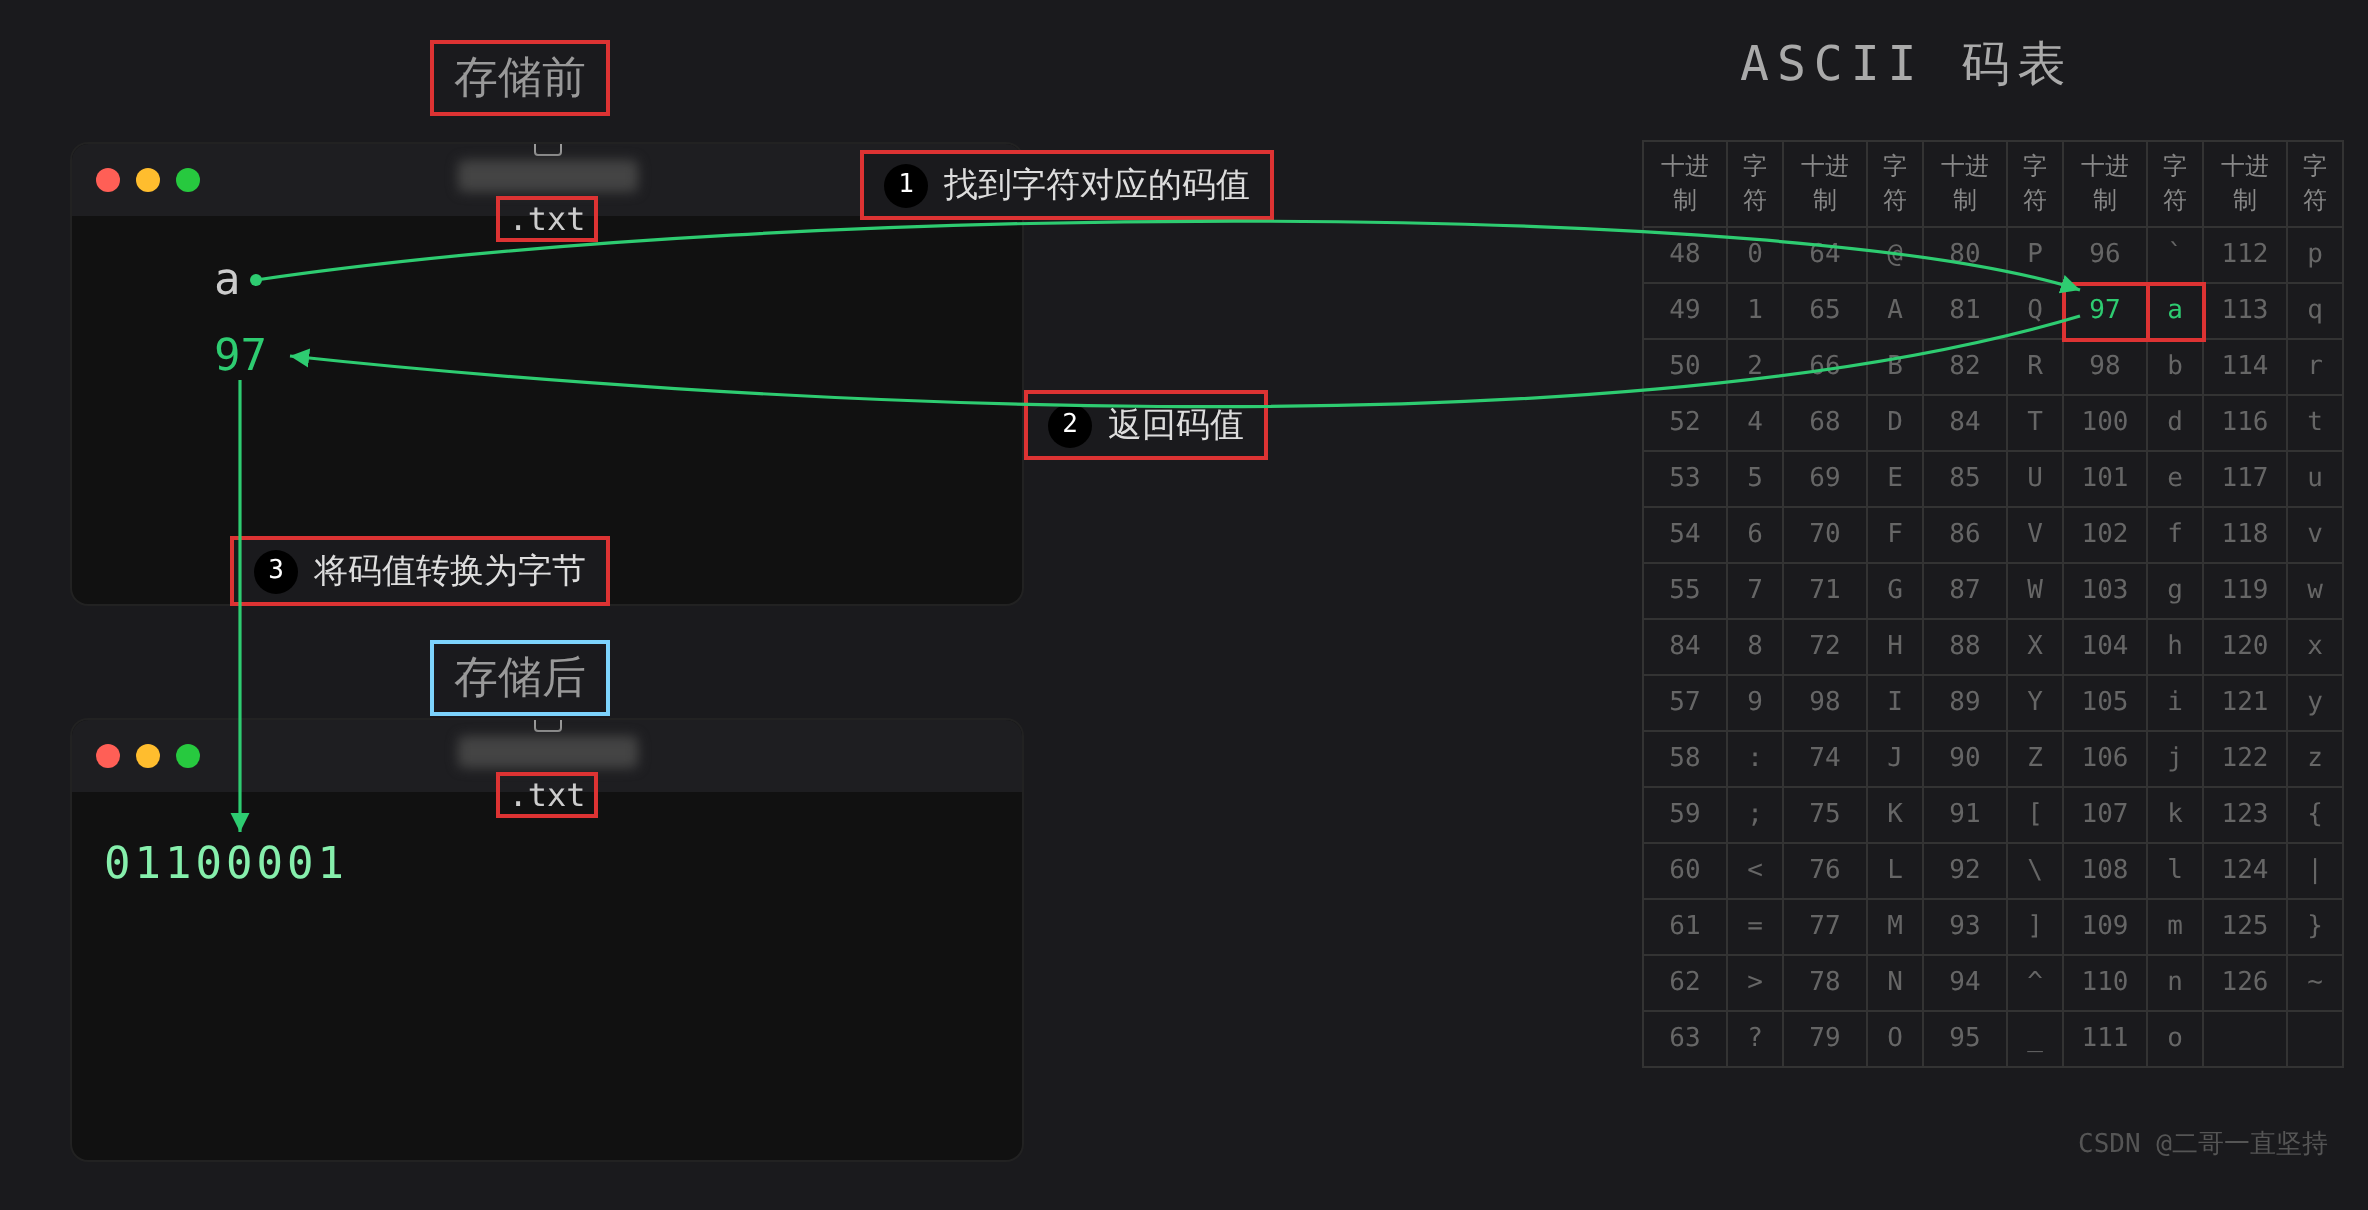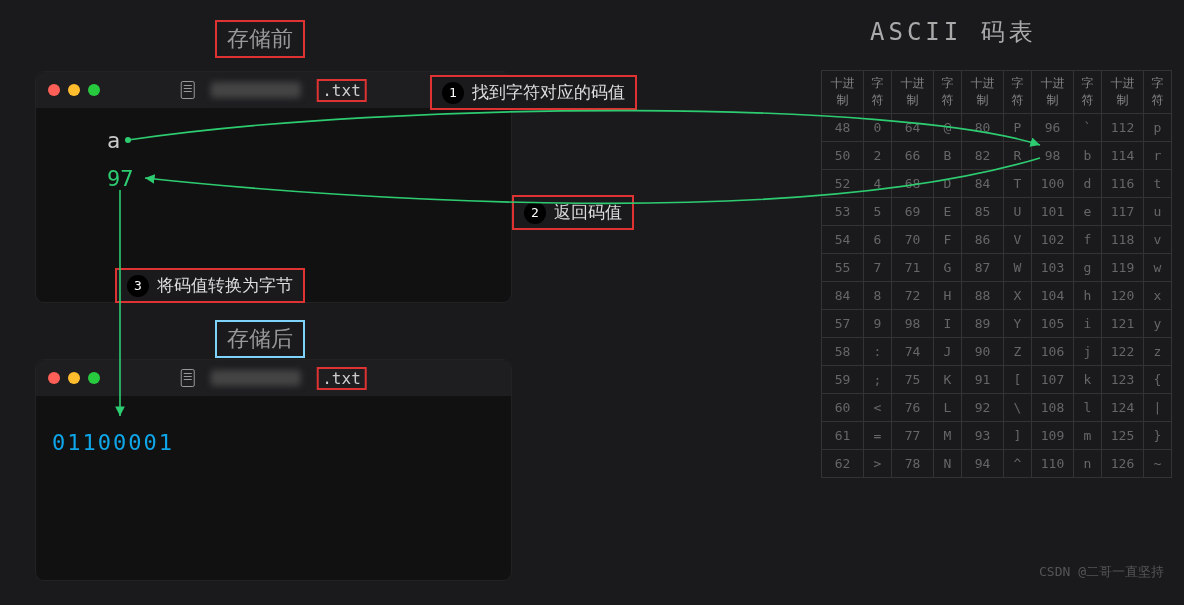--- a/index.html
+++ b/index.html
@@ -7,30 +7,30 @@
 .stage { position:absolute; inset:0; }
 .title-top { position:absolute; top:20px; left:215px; font-size:22px; color:#999; border:2px solid #d33; padding:2px 10px; }
 .title-mid { position:absolute; top:320px; left:215px; font-size:22px; color:#999; border:2px solid #7dd3fc; padding:2px 10px; }
 .ascii-title { position:absolute; top:16px; left:870px; font-size:24px; color:#aaa; letter-spacing:4px; font-family:monospace; }
 .win { position:absolute; background:#111; border-radius:8px; overflow:hidden; box-shadow:0 0 0 1px #222; }
 .win-top { left:36px; top:72px; width:475px; height:230px; }
 .win-bot { left:36px; top:360px; width:475px; height:220px; }
 .titlebar { height:36px; background:#1e1e21; display:flex; align-items:center; padding:0 12px; gap:8px; position:relative; }
 .dot { width:12px; height:12px; border-radius:50%; }
 .dot.r { background:#ff5f56; } .dot.y { background:#ffbd2e; } .dot.g { background:#27c93f; }
-.file-wrap { position:absolute; left:50%; transform:translateX(-50%); display:flex; align-items:center; gap:16px; }
+.file-wrap { position:absolute; left:50%; transform:translateX(-50%); display:flex; align-items:center; gap:2px;flex-direction:column; }
 .file-icon { width:14px; height:18px; border:1px solid #999; border-radius:2px; position:relative; }
 .file-icon::before { content:""; position:absolute; left:2px; right:2px; top:3px; height:1px; background:#999; box-shadow:0 3px 0 #999,0 6px 0 #999; }
 .filename-blur { width:90px; height:16px; background:#444; filter:blur(3px); border-radius:3px; }
 .ext { color:#ccc; font-size:16px; font-family:monospace; position:relative; }
 .ext-box { border:2px solid #d33; padding:0 4px; }
 .body-text { font-family:monospace; font-size:22px; }
 .char-a { position:absolute; left:107px; top:128px; color:#ccc; }
 .code-97 { position:absolute; left:107px; top:166px; color:#2ecc71; }
-.binary { position:absolute; left:52px; top:420px; color:#0ea5e9; font-family:monospace; font-size:22px; letter-spacing:2px;margin-top:10px; }
+.binary { position:absolute; left:52px; top:420px; color:#86efac; font-family:monospace; font-size:22px; letter-spacing:2px; }
 .callout { position:absolute; display:flex; align-items:center; gap:8px; border:2px solid #d33; padding:4px 10px; color:#ddd; font-size:17px; background:#1a1a1d; }
 .num-badge { width:22px; height:22px; border-radius:50%; background:#000; color:#fff; display:flex; align-items:center; justify-content:center; font-size:13px; }
 .c1 { left:430px; top:75px; }
 .c2 { left:512px; top:195px; }
 .c3 { left:115px; top:268px; }
 .ascii { position:absolute; right:12px; top:70px; border-collapse:collapse; font-family:monospace; font-size:13px; color:#666; }
 .ascii th, .ascii td { border:1px solid #333; padding:4px 6px; text-align:center; min-width:26px; height:28px; }
 .ascii th { color:#888; font-weight:normal; font-size:12px; }
 .hl { color:#2ecc71 !important; }
 .hl-box { outline:2px solid #d33; outline-offset:-1px; }
@@ -113,20 +113,32 @@
           <td>64</td>
           <td>@</td>
           <td>80</td>
           <td>P</td>
           <td>96</td>
           <td>`</td>
           <td>112</td>
           <td>p</td>
         </tr>
         <tr>
+          <td>49</td>
+          <td>1</td>
+          <td>65</td>
+          <td>A</td>
+          <td>81</td>
+          <td>Q</td>
+          <td class="hl hl-box">97</td>
+          <td class="hl hl-box">a</td>
+          <td>113</td>
+          <td>q</td>
+        </tr>
+        <tr>
           <td>50</td>
           <td>2</td>
           <td>66</td>
           <td>B</td>
           <td>82</td>
           <td>R</td>
           <td>98</td>
           <td>b</td>
           <td>114</td>
           <td>r</td>
@@ -256,20 +268,32 @@
           <td>&gt;</td>
           <td>78</td>
           <td>N</td>
           <td>94</td>
           <td>^</td>
           <td>110</td>
           <td>n</td>
           <td>126</td>
           <td>~</td>
         </tr>
+        <tr>
+          <td>63</td>
+          <td>?</td>
+          <td>79</td>
+          <td>O</td>
+          <td>95</td>
+          <td>_</td>
+          <td>111</td>
+          <td>o</td>
+          <td> </td>
+          <td> </td>
+        </tr>
       </tbody>
   </table>
 
   <svg class="arrows" width="1184" height="605">
     <defs>
       <marker id="ah" markerWidth="8" markerHeight="8" refX="6" refY="3" orient="auto">
         <path d="M0,0 L6,3 L0,6 Z" fill="#2ecc71"></path>
       </marker>
     </defs>
 

